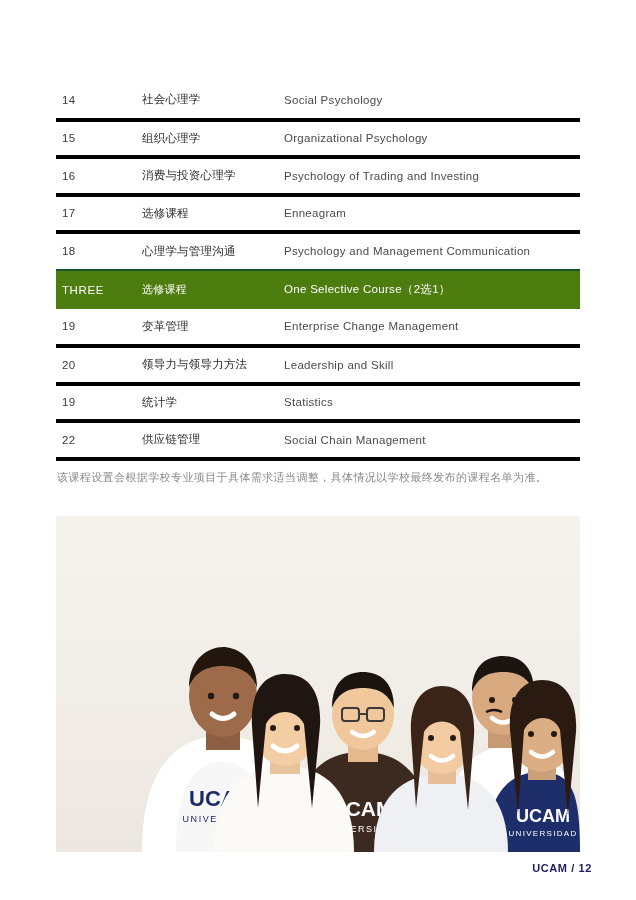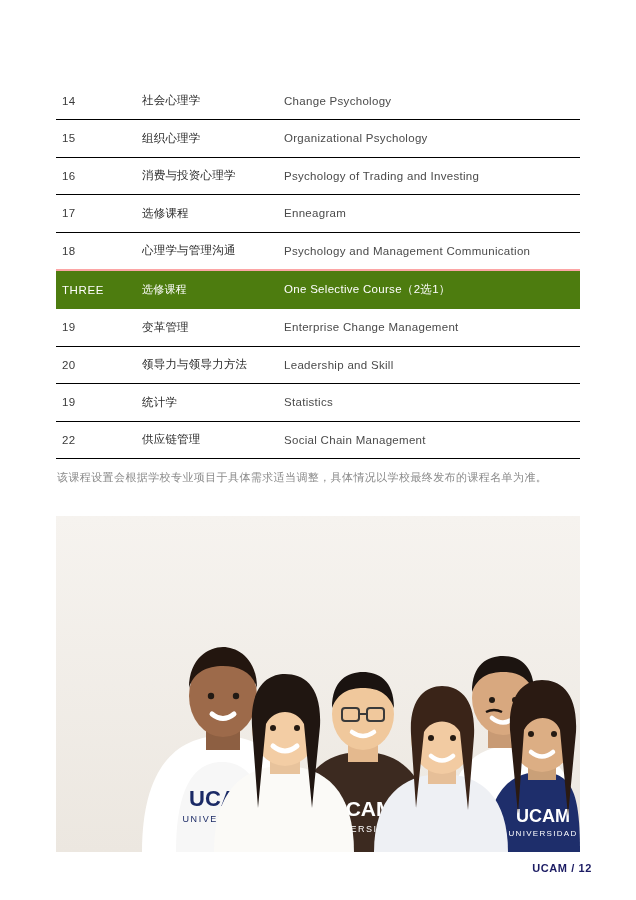--- a/index.html
+++ b/index.html
@@ -27,21 +27,21 @@
     top: 82px;
     width: 524px;
     border-collapse: collapse;
   }
   .course-table tr.row {
     height: 37.5px;
   }
   .course-table td {
     vertical-align: middle;
     padding: 0;
-    border-bottom: 1px solid #000000;
+    border-bottom: 4px solid #000000;
   }
   .col-num {
     width: 80px;
     padding-left: 6px !important;
     font-size: 11.5px;
     color: #3a3a3a;
     letter-spacing: 0.3px;
   }
   .col-cn {
     width: 142px;
@@ -67,21 +67,21 @@
     letter-spacing: 0.6px;
   }
   tr.section-row td.col-cn {
     font-size: 11px;
   }
   tr.section-row td.col-en {
     font-size: 11.5px;
   }
   
   tr.pre-section td {
-    border-bottom: 2px solid #fca5a5;
+    border-bottom: 2px solid #14532d;
   }
 
   
   .note {
     position: absolute;
     left: 57px;
     top: 470px;
     width: 520px;
     font-size: 11px;
     color: #8a8a8a;
@@ -116,21 +116,21 @@
 <body>
 
 <div class="page">
 
   <table class="course-table">
     <tbody>
 
       <tr class="row">
         <td class="col-num">14</td>
         <td class="col-cn">社会心理学</td>
-        <td class="col-en">Change Psychology</td>
+        <td class="col-en">Social Psychology</td>
       </tr>
 
       <tr class="row">
         <td class="col-num">15</td>
         <td class="col-cn">组织心理学</td>
         <td class="col-en">Organizational Psychology</td>
       </tr>
 
       <tr class="row">
         <td class="col-num">16</td>

